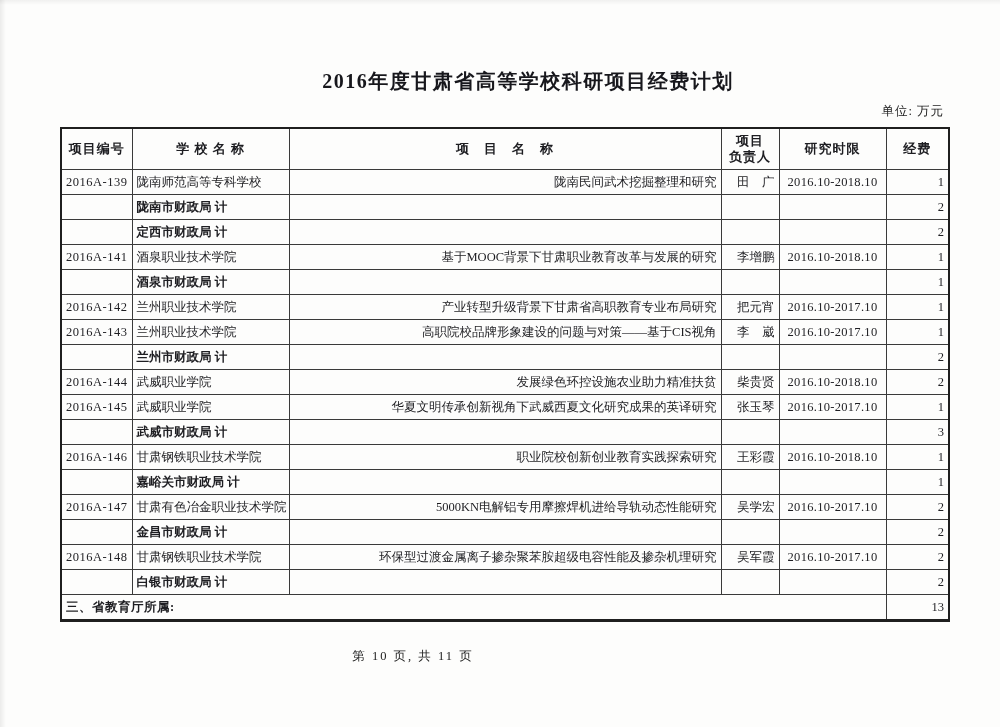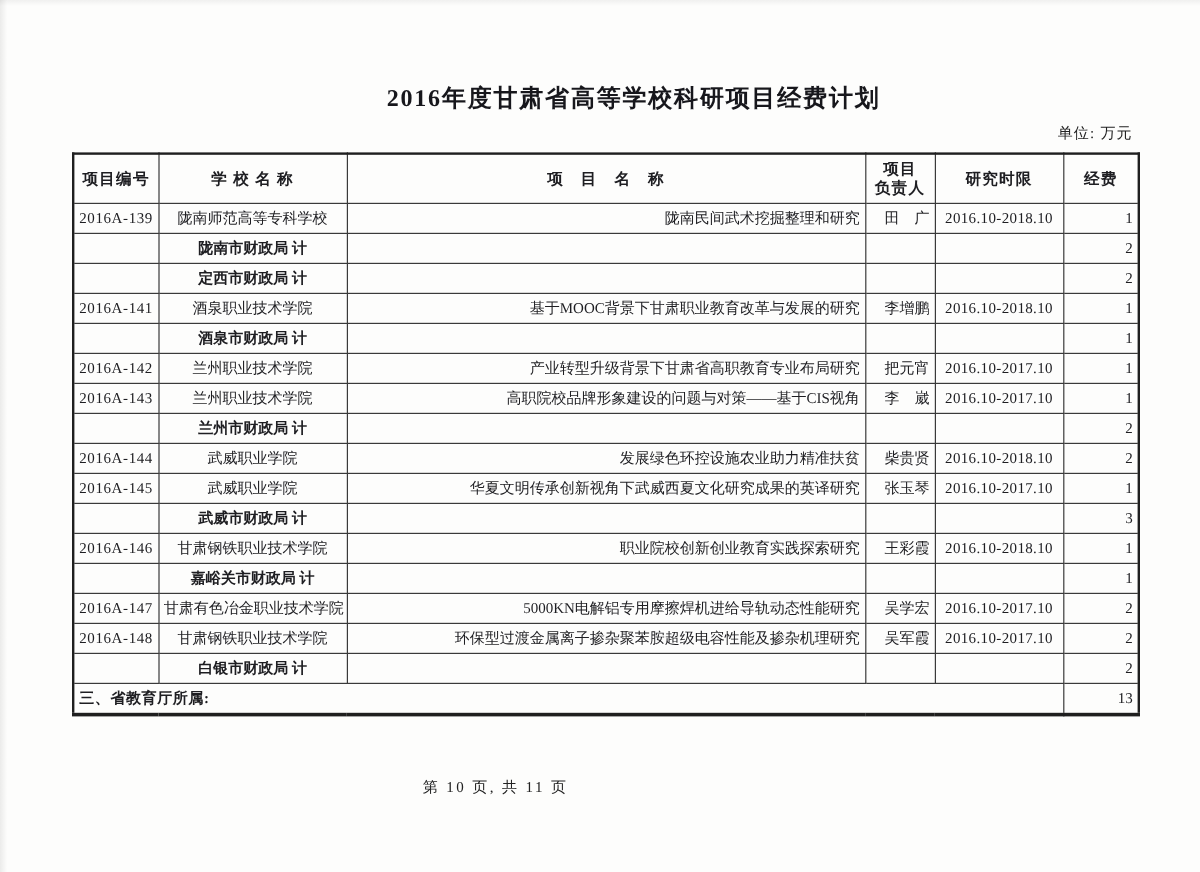--- a/index.html
+++ b/index.html
@@ -51,21 +51,21 @@
     color:#1e1e22;
     background:transparent;
   }
   table.funding thead th{
     height:38px;font-size:13px;font-weight:bold;text-align:center;
     letter-spacing:1px;
   }
   th.leader-h{font-size:12px;letter-spacing:0;line-height:1.25;padding:0 1px;}
   tbody td{height:22px;}
   .c-code{text-align:center;font-size:12px;letter-spacing:0.5px;}
-  .c-school{text-align:center;}
+  .c-school{text-align:left;}
   .c-project{text-align:right;margin-left:40px;}
   .c-leader{text-align:right;}
   .c-period{text-align:center;font-size:12px;letter-spacing:0.3px;}
   .c-fund{text-align:right;padding-right:9px;}
   .bold{font-weight:bold;}
   .section-label{font-weight:bold;text-align:left;letter-spacing:0.5px;}
   .doc-footer{
     position:absolute;top:648px;left:0;width:826px;
     text-align:center;font-size:12.5px;letter-spacing:2px;color:#222;
   }
@@ -209,20 +209,28 @@
           </tr>
           <tr>
             <td class="c-code">2016A-147</td>
             <td class="c-school">甘肃有色冶金职业技术学院</td>
             <td class="c-project">5000KN电解铝专用摩擦焊机进给导轨动态性能研究</td>
             <td class="c-leader">吴学宏</td>
             <td class="c-period">2016.10-2017.10</td>
             <td class="c-fund">2</td>
           </tr>
           <tr>
+            <td class="c-code"></td>
+            <td class="c-school bold">金昌市财政局 计</td>
+            <td class="c-project"></td>
+            <td class="c-leader"></td>
+            <td class="c-period"></td>
+            <td class="c-fund">2</td>
+          </tr>
+          <tr>
             <td class="c-code">2016A-148</td>
             <td class="c-school">甘肃钢铁职业技术学院</td>
             <td class="c-project">环保型过渡金属离子掺杂聚苯胺超级电容性能及掺杂机理研究</td>
             <td class="c-leader">吴军霞</td>
             <td class="c-period">2016.10-2017.10</td>
             <td class="c-fund">2</td>
           </tr>
           <tr>
             <td class="c-code"></td>
             <td class="c-school bold">白银市财政局 计</td>

